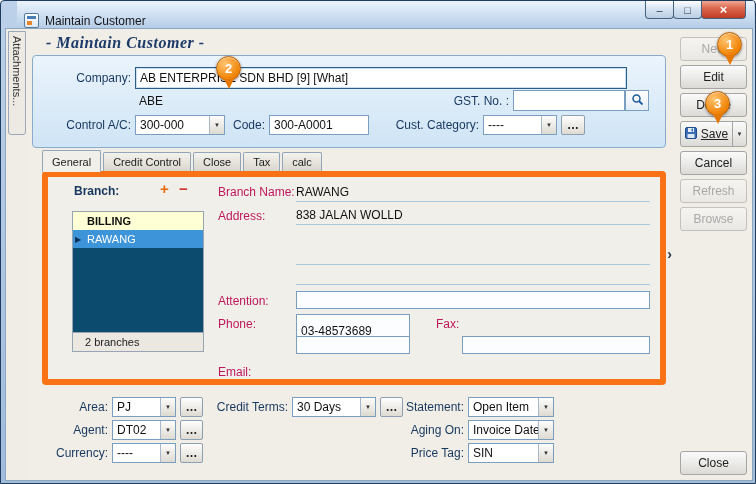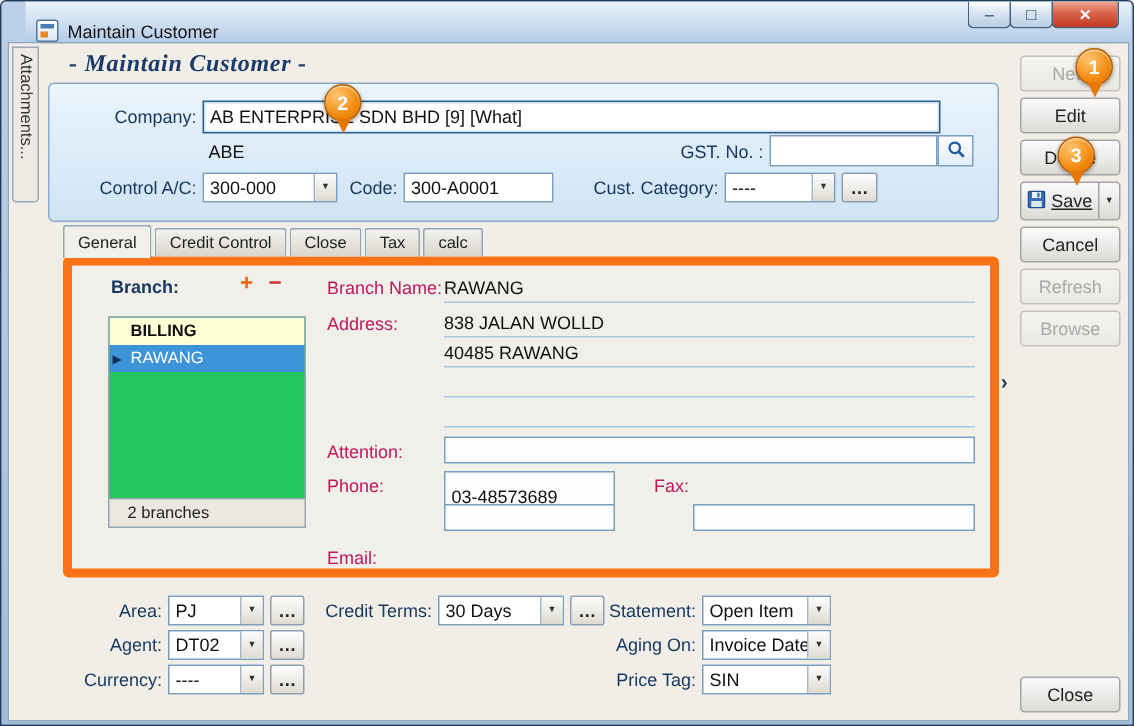--- a/index.html
+++ b/index.html
@@ -80,21 +80,21 @@
   .tab.active { height:22px; margin-bottom:-1px; background:#F0EFE9; }
 
   
   .main-panel { position:absolute; left:36px; top:142px; width:624px; height:214px;
     border:6px solid #f97316; border-radius:4px; background:#F0EFE9; }
   .branch-label { position:absolute; left:26px; top:7px; font-weight:bold; color:#17375E; }
   .icon-add { position:absolute; left:112px; top:3px; font-size:15px; font-weight:bold; color:#E8680A; cursor:default; }
   .icon-remove { position:absolute; left:131px; top:3px; font-size:15px; font-weight:bold; color:#D43131; cursor:default; }
 
   .branch-list { position:absolute; left:24px; top:34px; width:132px; height:122px;
-    background:#22c55e; border:1px solid #97A5B0; overflow:hidden; }
+    background:#0c4a6e; border:1px solid #97A5B0; overflow:hidden; }
   .brow { height:18px; display:flex; align-items:center; font-size:11px; padding-left:14px; position:relative; }
   .brow.billing { background:#FFFFD6; font-weight:bold; color:#111; }
   .brow.selected { background:#3D94D9; color:#fff; }
   .row-arrow { position:absolute; left:2px; top:5px; font-size:8px; color:#0F3057; }
   .branch-footer { position:absolute; left:24px; top:156px; width:132px; height:19px;
     background:#EAE8E0; border:1px solid #97A5B0; border-top:none; display:flex;
     align-items:center; padding-left:12px; font-size:11px; color:#222; }
 
   .dlabel { position:absolute; left:170px; color:#be185d; }
   .flat-line { position:absolute; left:248px; width:354px; height:20px;
@@ -214,21 +214,20 @@
           <span>RAWANG</span>
         </div>
       </div>
       <div class="branch-footer">2 branches</div>
 
       <div class="dlabel" style="top:8px;">Branch Name:</div>
       <div class="flat-line" style="top:5px;">RAWANG</div>
 
       <div class="dlabel" style="top:32px;">Address:</div>
       <div class="flat-line" style="top:28px;">838 JALAN WOLLD</div>
-      <div class="flat-line" style="top:48px;">40485 RAWANG</div>
       <div class="flat-line" style="top:68px;"></div>
       <div class="flat-line" style="top:88px;"></div>
 
       <div class="dlabel" style="top:117px;">Attention:</div>
       <div class="boxfield" style="left:248px; top:114px; width:354px; height:18px;"></div>
 
       <div class="dlabel" style="top:140px;">Phone:</div>
       <div class="boxfield" style="left:248px; top:137px; width:114px; height:34px;">03-48573689</div>
       <div class="dlabel" style="left:388px; top:140px;">Fax:</div>
 

